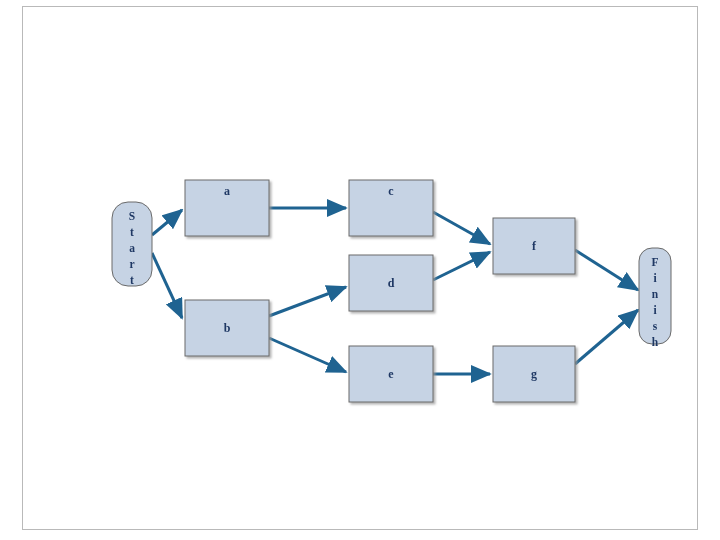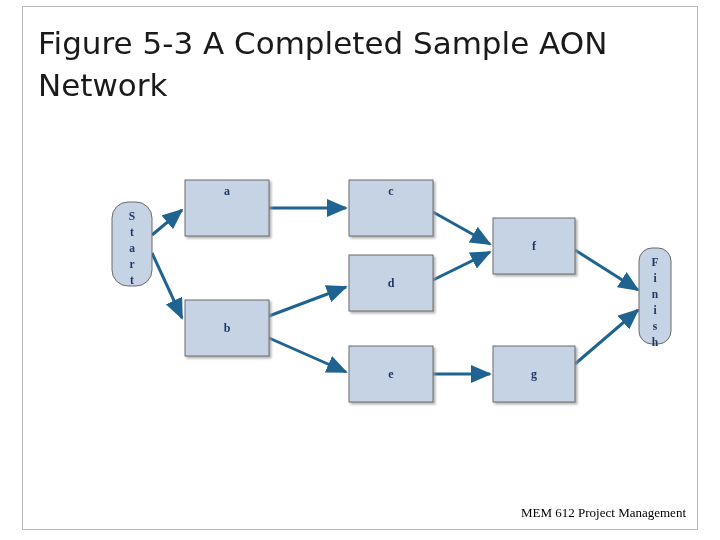--- a/index.html
+++ b/index.html
@@ -77,21 +77,20 @@
     color: #000000;
   }
 </style>
 </head>
 <body>
 
 <div id="slide">
 
   <div id="slide-border"></div>
 
-  <div id="title">Figure 5-3 A Completed Sample AON Network</div>
 
   <div id="diagram">
     <svg width="676" height="290" viewBox="0 0 676 290" xmlns="http://www.w3.org/2000/svg">
       <defs>
         <marker id="arrowhead" markerWidth="7" markerHeight="6" refX="6.4" refY="3" orient="auto" markerUnits="strokeWidth">
           <path d="M0,0 L7,3 L0,6 z" fill="#1f6391"></path>
         </marker>
         <filter id="boxshadow" x="-30%" y="-30%" width="180%" height="180%">
           <feDropShadow dx="2" dy="2" stdDeviation="0.8" flood-color="#9a9a9a" flood-opacity="0.75"></feDropShadow>
         </filter>
@@ -177,15 +176,14 @@
         <text class="node-label-v" x="633" y="116" text-anchor="middle">F</text>
         <text class="node-label-v" x="633" y="132" text-anchor="middle">i</text>
         <text class="node-label-v" x="633" y="148" text-anchor="middle">n</text>
         <text class="node-label-v" x="633" y="164" text-anchor="middle">i</text>
         <text class="node-label-v" x="633" y="180" text-anchor="middle">s</text>
         <text class="node-label-v" x="633" y="196" text-anchor="middle">h</text>
       </g>
     </svg>
   </div>
 
-  <div id="footer">MEM 612 Project Management</div>
 
 </div>
 
 </body></html>

